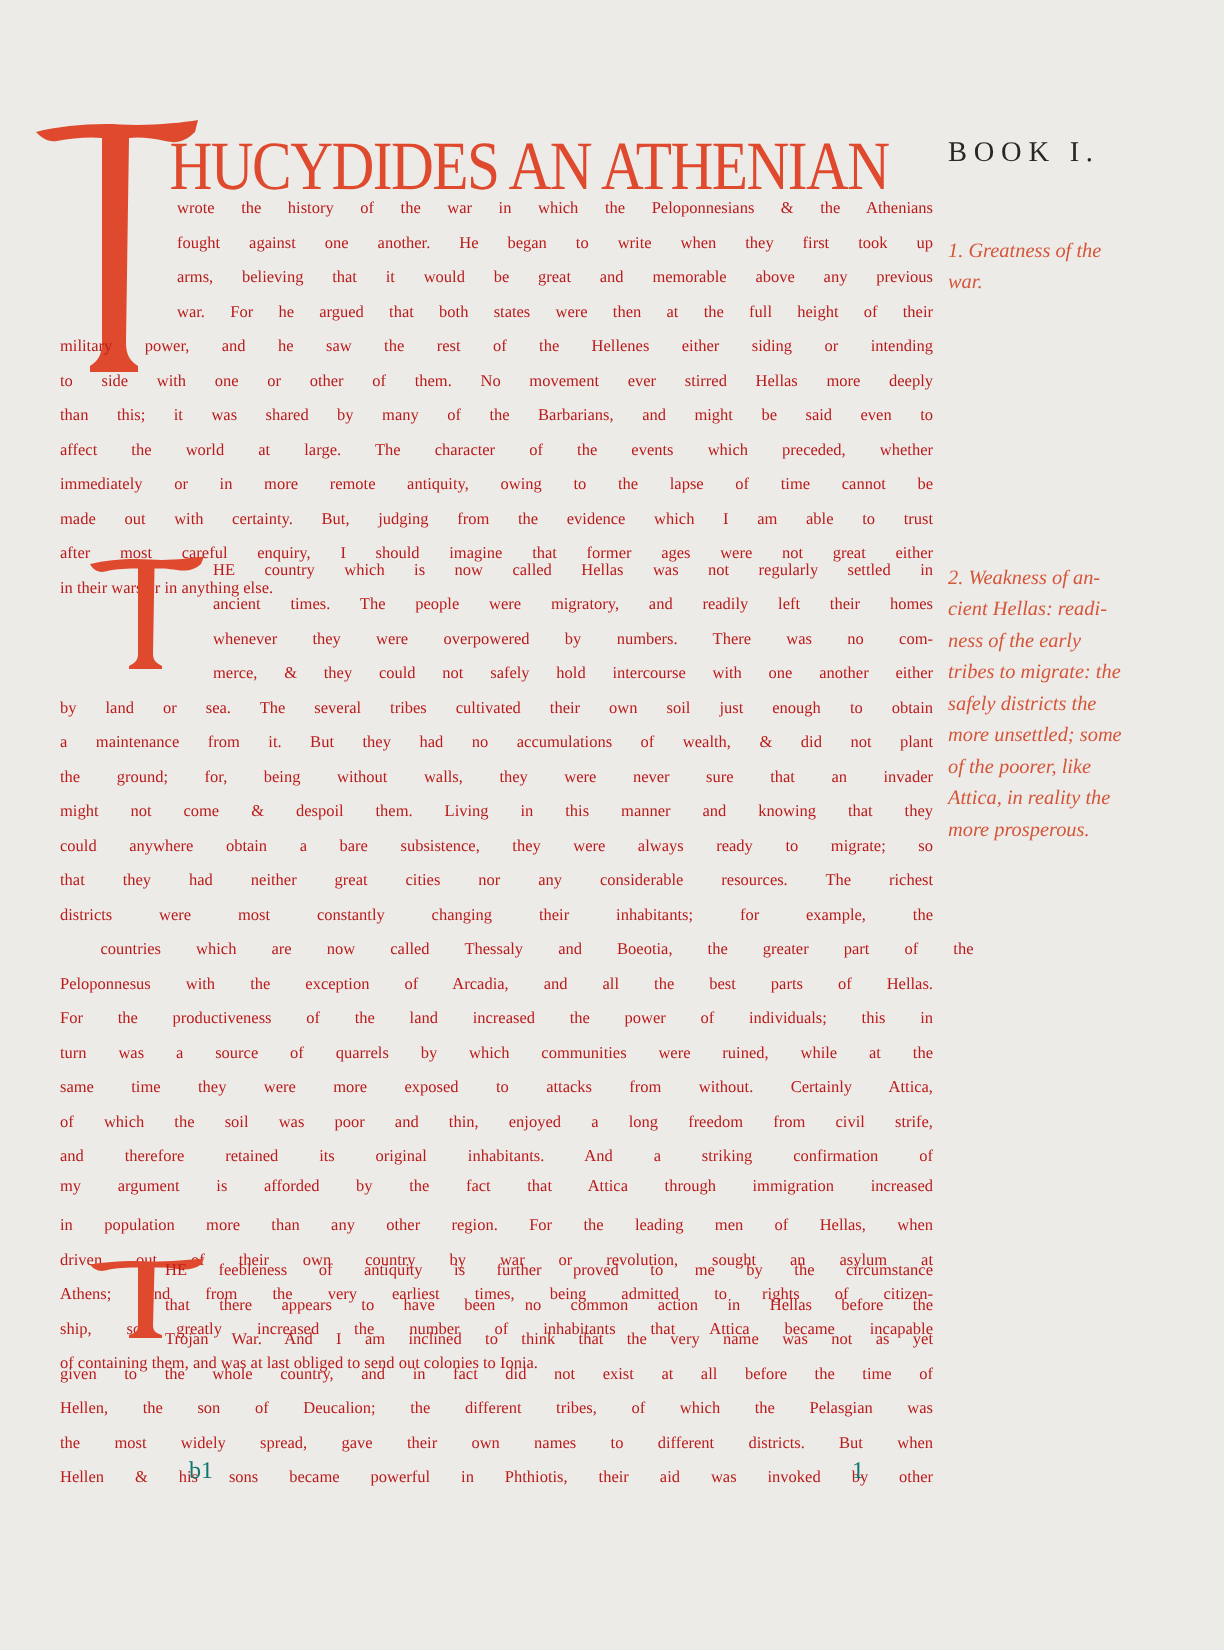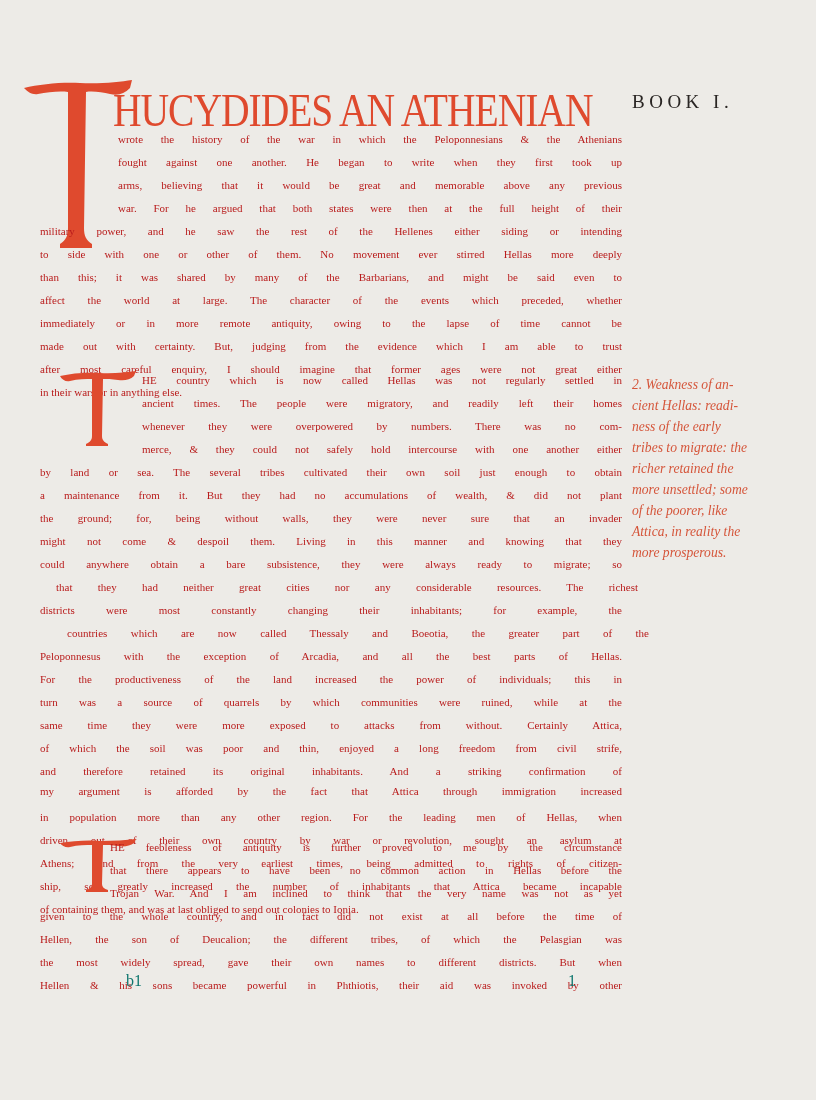--- a/index.html
+++ b/index.html
@@ -92,21 +92,21 @@
   <div>
     <div class="line" style="left:142px;top:369px;width:480px;">HE country which is now called Hellas was not regularly settled in</div>
     <div class="line" style="left:142px;top:392px;width:480px;">ancient times. The people were migratory, and readily left their homes</div>
     <div class="line" style="left:142px;top:415px;width:480px;">whenever they were overpowered by numbers. There was no com-</div>
     <div class="line" style="left:142px;top:438px;width:480px;">merce, &amp; they could not safely hold intercourse with one another either</div>
     <div class="line" style="left:40px;top:461px;width:582px;">by land or sea. The several tribes cultivated their own soil just enough to obtain</div>
     <div class="line" style="left:40px;top:484px;width:582px;">a maintenance from it. But they had no accumulations of wealth, &amp; did not plant</div>
     <div class="line" style="left:40px;top:507px;width:582px;">the ground; for, being without walls, they were never sure that an invader</div>
     <div class="line" style="left:40px;top:530px;width:582px;">might not come &amp; despoil them. Living in this manner and knowing that they</div>
     <div class="line" style="left:40px;top:553px;width:582px;">could anywhere obtain a bare subsistence, they were always ready to migrate; so</div>
-    <div class="line" style="left:40px;top:576px;width:582px;margin-left:16px;">that they had neither great cities nor any considerable resources. The richest</div>
+    <div class="line" style="left:40px;top:576px;width:582px;">that they had neither great cities nor any considerable resources. The richest</div>
     <div class="line" style="left:40px;top:599px;width:582px;">districts were most constantly changing their inhabitants; for example, the</div>
     <div class="line" style="left:40px;top:622px;width:582px;margin-left:27px;">countries which are now called Thessaly and Boeotia, the greater part of the</div>
     <div class="line" style="left:40px;top:645px;width:582px;">Peloponnesus with the exception of Arcadia, and all the best parts of Hellas.</div>
     <div class="line" style="left:40px;top:668px;width:582px;">For the productiveness of the land increased the power of individuals; this in</div>
     <div class="line" style="left:40px;top:691px;width:582px;">turn was a source of quarrels by which communities were ruined, while at the</div>
     <div class="line" style="left:40px;top:714px;width:582px;">same time they were more exposed to attacks from without. Certainly Attica,</div>
     <div class="line" style="left:40px;top:737px;width:582px;">of which the soil was poor and thin, enjoyed a long freedom from civil strife,</div>
     <div class="line" style="left:40px;top:760px;width:582px;">and therefore retained its original inhabitants. And a striking confirmation of</div>
     <div class="line" style="left:40px;top:780px;width:582px;">my argument is afforded by the fact that Attica through immigration increased</div>
     <div class="line" style="left:40px;top:806px;width:582px;">in population more than any other region. For the leading men of Hellas, when</div>
@@ -123,27 +123,31 @@
   <div>
     <div class="line" style="left:110px;top:836px;width:512px;">HE feebleness of antiquity is further proved to me by the circumstance</div>
     <div class="line" style="left:110px;top:859px;width:512px;">that there appears to have been no common action in Hellas before the</div>
     <div class="line" style="left:110px;top:882px;width:512px;">Trojan War. And I am inclined to think that the very name was not as yet</div>
     <div class="line" style="left:40px;top:905px;width:582px;">given to the whole country, and in fact did not exist at all before the time of</div>
     <div class="line" style="left:40px;top:928px;width:582px;">Hellen, the son of Deucalion; the different tribes, of which the Pelasgian was</div>
     <div class="line" style="left:40px;top:951px;width:582px;">the most widely spread, gave their own names to different districts. But when</div>
     <div class="line" style="left:40px;top:974px;width:582px;">Hellen &amp; his sons became powerful in Phthiotis, their aid was invoked by other</div>
   </div>
 
+  <div class="side" style="top:156px;">
+    <div>1. Greatness of the</div>
+    <div>war.</div>
+  </div>
 
   <div class="side" style="top:374px;">
     <div>2. Weakness of an-</div>
     <div>cient Hellas: readi-</div>
     <div>ness of the early</div>
     <div>tribes to migrate: the</div>
-    <div>richer retained the</div>
+    <div>safely districts the</div>
     <div>more unsettled; some</div>
     <div>of the poorer, like</div>
     <div>Attica, in reality the</div>
     <div>more prosperous.</div>
   </div>
 
 
   <div class="folio" style="left:126px;">b1</div>
   <div class="folio" style="left:568px;">1</div>
 </div>

